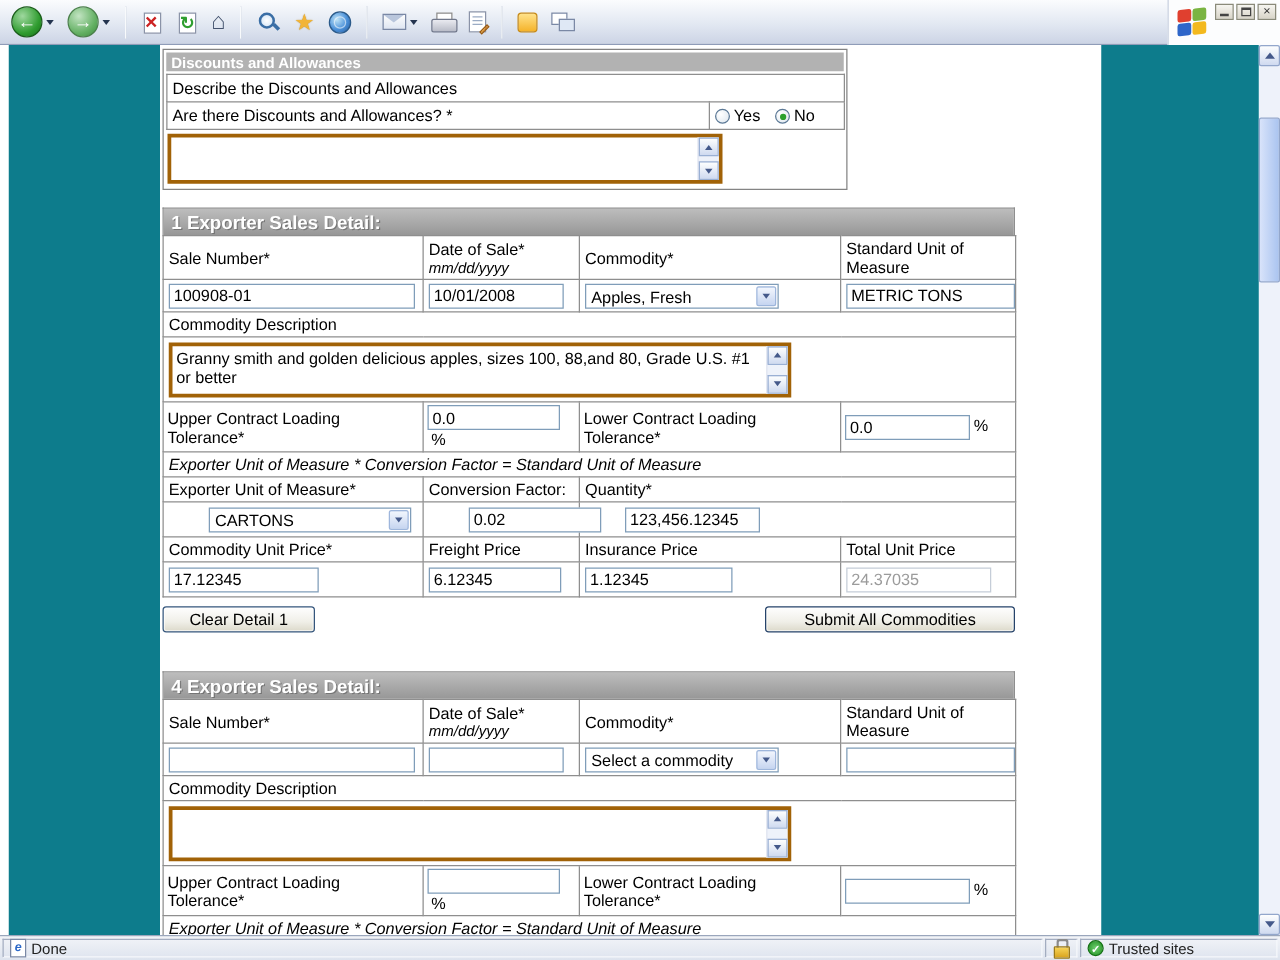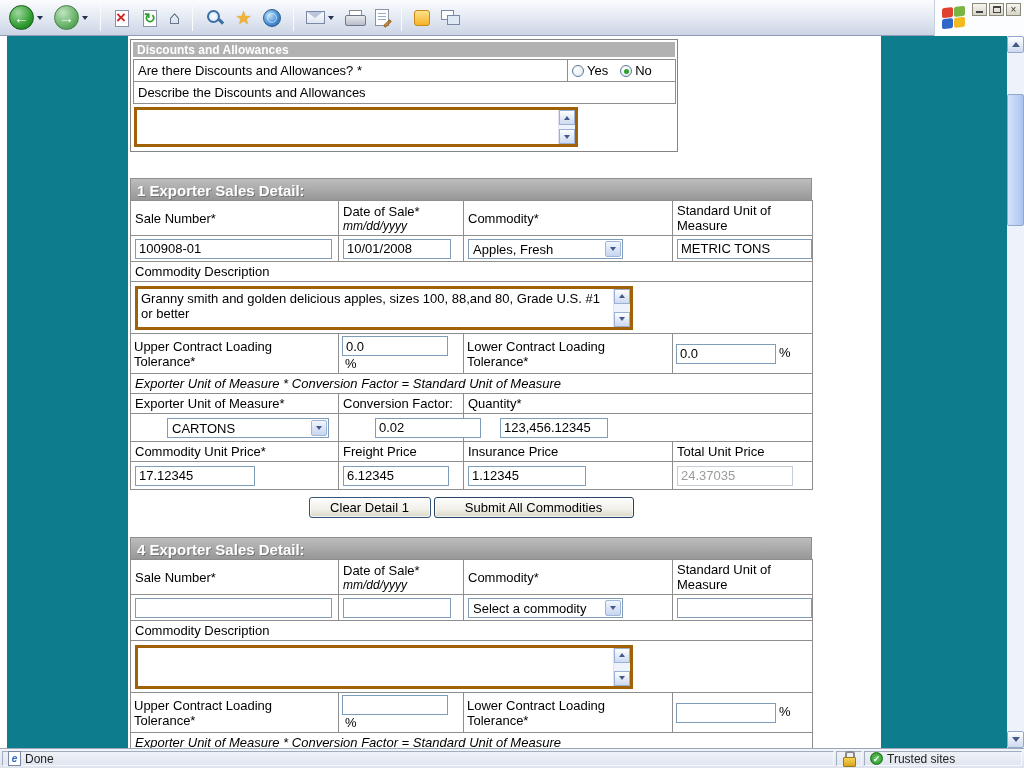--- a/index.html
+++ b/index.html
@@ -92,21 +92,21 @@
   .ta-text { position:absolute; left:3px; top:2px; right:19px; bottom:2px; font-size:13px; line-height:15px; overflow:hidden; }
   .ta-sb { position:absolute; top:0; right:0; bottom:0; width:17px; background:#eef2fa; border-left:1px solid #dfe4ef; }
   .ta-btn { position:absolute; right:0; width:16px; height:15px; background:linear-gradient(#fdfefe,#cfdaf0);
     border:1px solid #9ab0d4; display:flex; align-items:center; justify-content:center; }
   .ta-btn.up { top:0; } .ta-btn.down { bottom:0; }
   .disc-ta { width:444px; height:40px; margin:3px 0 0 1px; }
   .det-ta { width:498px; height:44px; }
 
   
   .detail { position:absolute; left:2px; width:682px; }
-  .d1 { top:142px; } .d2 { top:501px; }
+  .d1 { top:130px; } .d2 { top:501px; }
   .detail-header { height:22px; background:linear-gradient(#bdbdbd,#979797); color:#fff; font-weight:bold; font-size:15px;
     padding:3px 6px 0 6px; border:1px solid #8e8e8e; border-bottom:none; text-shadow:1px 1px 0 rgba(90,90,90,.6); }
   .dt { width:682px; border-collapse:collapse; table-layout:fixed; font-size:13px; }
   .dt td { border:1px solid #8e8e8e; padding:2px 4px; vertical-align:middle; background:#fff; }
   .r-lab td { height:34px; }
   .r-in td { height:26px; }
   .r-desc td { height:18px; }
   .r-ta td { height:52px; }
   .r-tol td { height:26px; padding:2px 3px; }
   .r-form td { height:18px;margin-left:24px; }
@@ -123,21 +123,21 @@
   .w120{width:120px} .w118{width:118px} .w116{width:116px}
   .pct { margin-left:3px; }
 
   .sel { position:relative; height:20px; border:1px solid #7f9db9; background:#fff; font-size:13px; padding:2px 20px 0 4px;
     display:inline-block; vertical-align:middle; overflow:hidden; white-space:nowrap; }
   .sel .sarrow { position:absolute; top:1px; right:1px; bottom:1px; width:16px;
     background:linear-gradient(#f2f6fd,#c6d5f0); border:1px solid #9eb6dc; border-radius:2px;
     display:flex; align-items:center; justify-content:center; }
   .sw155{width:155px} .sw162{width:162px}
 
-  .btn-row { display:flex; justify-content:center; gap:3px; margin-top:7px; width:682px; }
+  .btn-row { display:flex; justify-content:space-between; gap:3px; margin-top:7px; width:682px; }
   .xpbtn { height:21px; border:1px solid #35567c; border-radius:3px;
     background:linear-gradient(#fefefe,#f0efe8 60%,#dcd9ca); font-family:"Liberation Sans",sans-serif; font-size:13px;
     text-align:center; box-shadow:inset 0 0 0 1px rgba(255,255,255,.6); }
   .xpbtn.clear { width:122px; }
   .xpbtn.submit { width:200px; border-color:#26436a; }
 
   
   .statusbar { position:absolute; top:748px; left:0; width:1024px; height:20px;
     background:linear-gradient(#f2f4f8,#dde3ee); border-top:1px solid #9aa6bc;
     display:flex; gap:2px; padding:2px 2px; font-size:12px; color:#222; }
@@ -240,36 +240,36 @@
 
     <div class="disc-box">
       <div class="disc-header">Discounts and Allowances</div>
       <table class="disc-table">
         <colgroup>
             <col style="width:434px">
             <col style="width:108px">
           </colgroup>
         <tbody>
             <tr>
+          <td colspan="2"><span>Describe the Discounts and Allowances</span></td>
+        </tr>
+        <tr>
           <td><span>Are there Discounts and Allowances? *</span></td>
           <td>
             <span class="radio-group">
               <span class="radio-wrap">
                 <span class="radio"></span>
                 <span>Yes</span>
               </span>
               <span class="radio-wrap">
                 <span class="radio checked"></span>
                 <span>No</span>
               </span>
             </span>
           </td>
-        </tr>
-        <tr>
-          <td colspan="2"><span>Describe the Discounts and Allowances</span></td>
         </tr>
       </tbody>
         </table>
       <div class="ta disc-ta">
         <div class="ta-text"></div>
         <div class="ta-sb">
           <span class="ta-btn up">
               <i class="arr-up arr-sm"></i>
             </span>
           <span class="ta-btn down">

